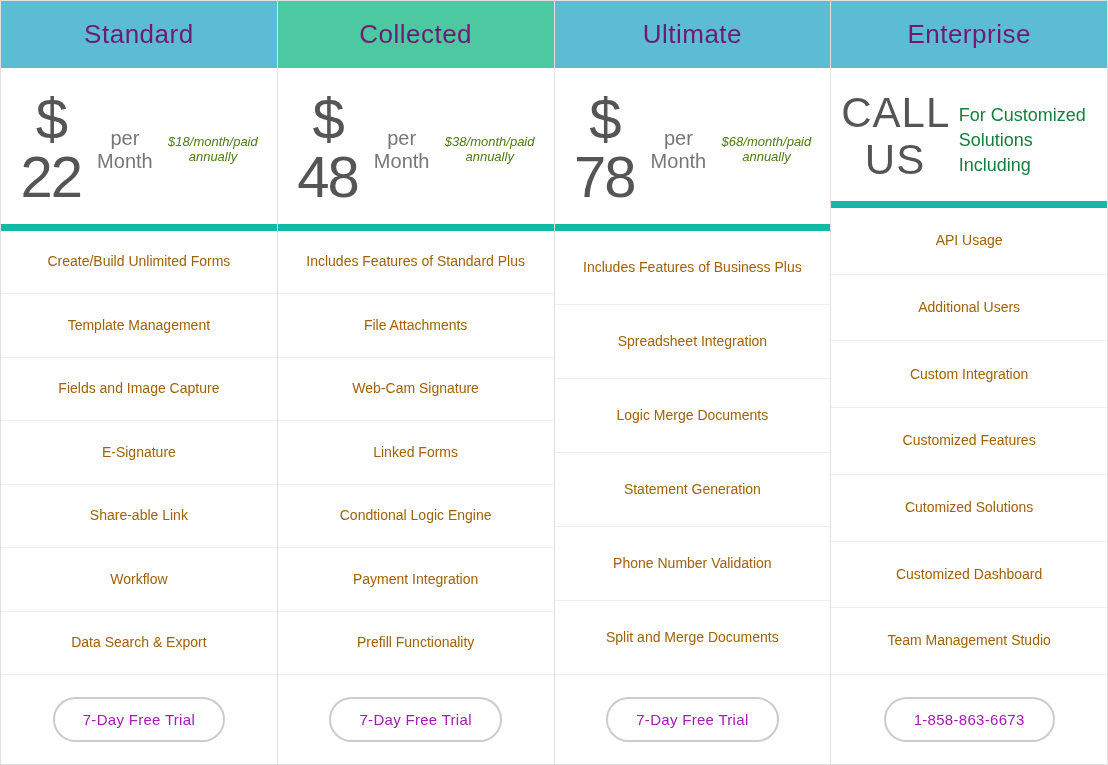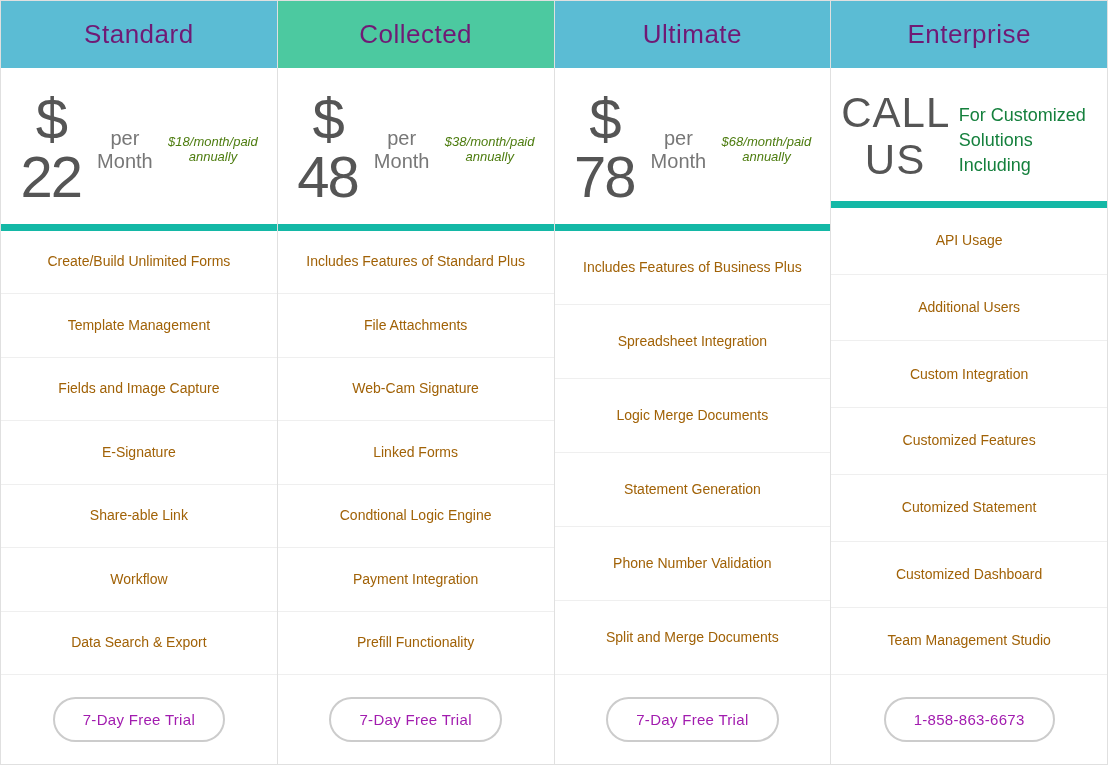--- a/index.html
+++ b/index.html
@@ -195,21 +195,21 @@
       <div class="plan-header enterprise">Enterprise</div>
       <div class="plan-price-section">
         <div class="call-us-text">CALL US</div>
         <div class="call-us-sub">For Customized Solutions Including</div>
       </div>
       <div class="plan-features">
         <div class="feature-item">API Usage</div>
         <div class="feature-item">Additional Users</div>
         <div class="feature-item">Custom Integration</div>
         <div class="feature-item">Customized Features</div>
-        <div class="feature-item">Cutomized Statement</div>
+        <div class="feature-item">Cutomized Solutions</div>
         <div class="feature-item">Customized Dashboard</div>
         <div class="feature-item">Team Management Studio</div>
       </div>
       <div class="plan-cta">
         <button class="cta-button">1-858-863-6673</button>
       </div>
     </div>
   </div>
 
 </body></html>

